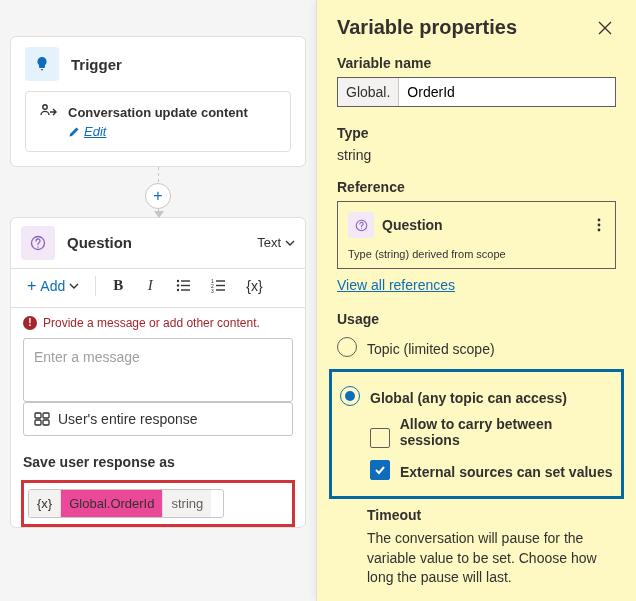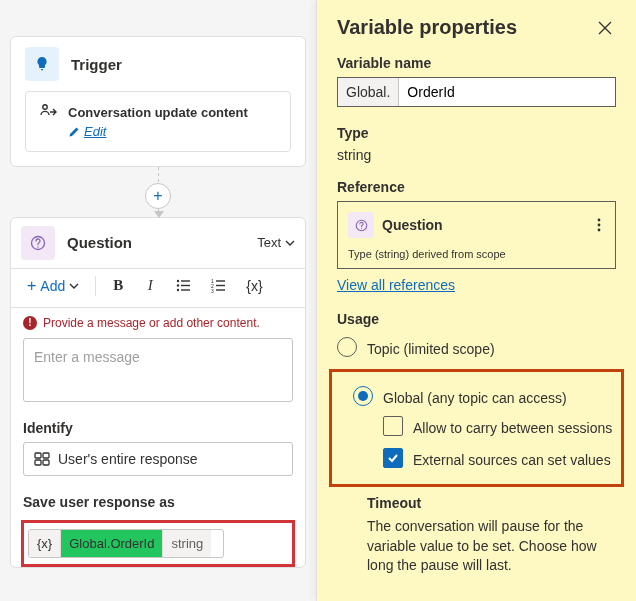--- a/index.html
+++ b/index.html
@@ -109,21 +109,21 @@
       margin: 0 12px 0 12px;
       border: 1px solid #c8c6c4;
       border-radius: 3px;
       padding: 8px 10px;
       display:flex;align-items:center; gap:8px;
     }
     .save-box-outer { border: 3px solid #d13438; margin: 4px 10px 0 10px; padding: 6px 4px 6px 4px;}
     .save-pill-row { display:flex; gap:0; border:1px solid #c8c6c4; border-radius:3px; overflow:hidden; width: 196px;}
     .pill-seg { padding:6px 8px; font-size:13px; display:flex;align-items:center;gap:4px;}
     .pill-seg.var { background:#f3f2f1; border-right:1px solid #e1dfdd;}
-    .pill-seg.name { background:#22c55e; border-right:1px solid #e1dfdd;}
+    .pill-seg.name { background:#ec4899; border-right:1px solid #e1dfdd;}
     .pill-seg.type { background:#f3f2f1; color:#605e5c;}
 
     
     .panel {
       position: absolute;
       left: 316px; top: 0;
       width: 320px; height: 601px;
       background: #fef9c3;
       border-left: 1px solid #e1dfdd;
       box-shadow: -2px 0 8px rgba(0,0,0,0.06);
@@ -140,21 +140,21 @@
     .type-val { font-size:14px; color:#323130; margin-bottom: 16px;}
     .ref-box { border:1px solid #605e5c; padding:10px 10px 8px 10px; margin-bottom:8px;}
     .ref-head { display:flex; justify-content:space-between; align-items:center;}
     .ref-left { display:flex; align-items:center; gap:8px;}
     .ref-icon-box { width:26px;height:26px;background:#f3e8f5;border-radius:3px;display:flex;align-items:center;justify-content:center;color:#8764b8;}
     .ref-title { font-weight:600; font-size:14px;}
     .more-btn { cursor:pointer; padding:2px 4px; font-weight:bold;}
     .ref-sub { font-size:11px; color:#323130; margin-top:10px;}
     .link { color:#0f6cbd; text-decoration:underline; cursor:pointer; font-size:14px;}
     .usage-block { margin-top: 18px;}
-    .redbox { border:3px solid #c2410c; padding: 10px 8px 10px 21px; margin-top:8px; margin-left:-8px; margin-right:-8px;}
+    .redbox { border:3px solid #0369a1; padding: 10px 8px 10px 8px; margin-top:8px; margin-left:-8px; margin-right:-8px;font-weight:bold;}
     .radio-row { display:flex; align-items:flex-end; gap:10px; font-size:14px; padding:4px 0;}
     .radio-outer { width:20px;height:20px;border-radius:50%;border:1px solid #605e5c; display:flex;align-items:center;justify-content:center;}
     .radio-outer.sel { border-color:#0f6cbd;}
     .radio-inner { width:10px;height:10px;border-radius:50%;background:#0f6cbd;}
     .check-row { display:flex; align-items:flex-end; gap:10px; font-size:14px; padding:6px 0 6px 30px;}
     .checkbox { width:20px;height:20px;border:1px solid #605e5c;border-radius:2px;display:flex;align-items:center;justify-content:center;}
     .checkbox.checked { background:#0f6cbd;border-color:#0f6cbd;color:#fff;}
     .timeout-sec { padding-left:30px; margin-top:8px;}
     .timeout-lbl { font-weight:600; font-size:14px; margin-bottom:6px;}
     .timeout-desc { font-size:14px; color:#323130; line-height: 1.4;}
@@ -260,21 +260,20 @@
         </div>
     </div>
 
     <div class="warn">
       <span class="warn-icon">!</span>
       <span>Provide a message or add other content.</span>
     </div>
 
     <div class="msg-input">Enter a message</div>
 
-    <div class="section-lbl">Identify</div>
     <div class="identify-box">
       <span>
         <svg width="16" height="16" viewBox="0 0 16 16">
             <rect x="1" y="2" width="6" height="5" rx="1" fill="none" stroke="currentColor" stroke-width="1.3"></rect>
             <rect x="9" y="2" width="6" height="5" rx="1" fill="none" stroke="currentColor" stroke-width="1.3"></rect>
             <rect x="1" y="9" width="6" height="5" rx="1" fill="none" stroke="currentColor" stroke-width="1.3"></rect>
             <rect x="9" y="9" width="6" height="5" rx="1" fill="none" stroke="currentColor" stroke-width="1.3"></rect>
           </svg>
       </span>
       <span>User's entire response</span>

